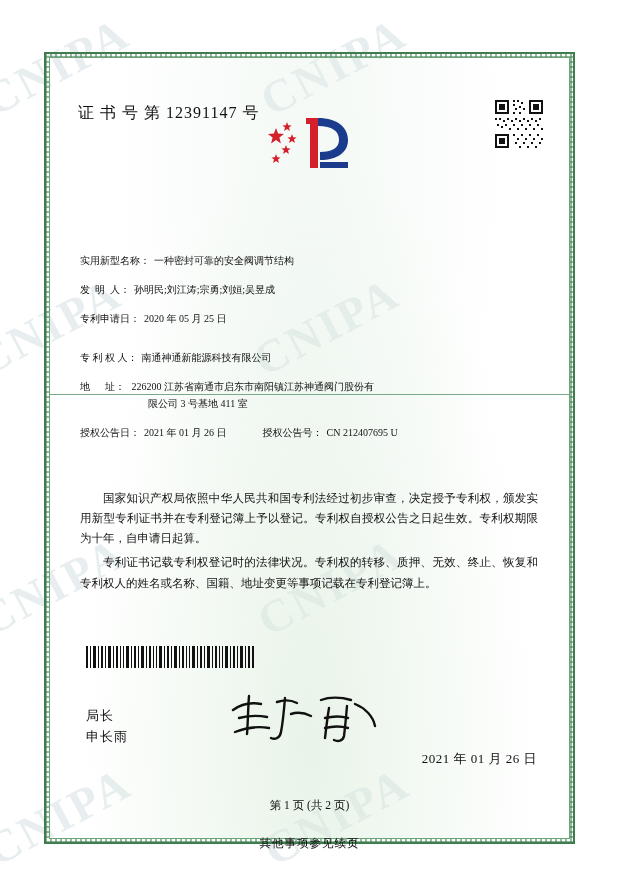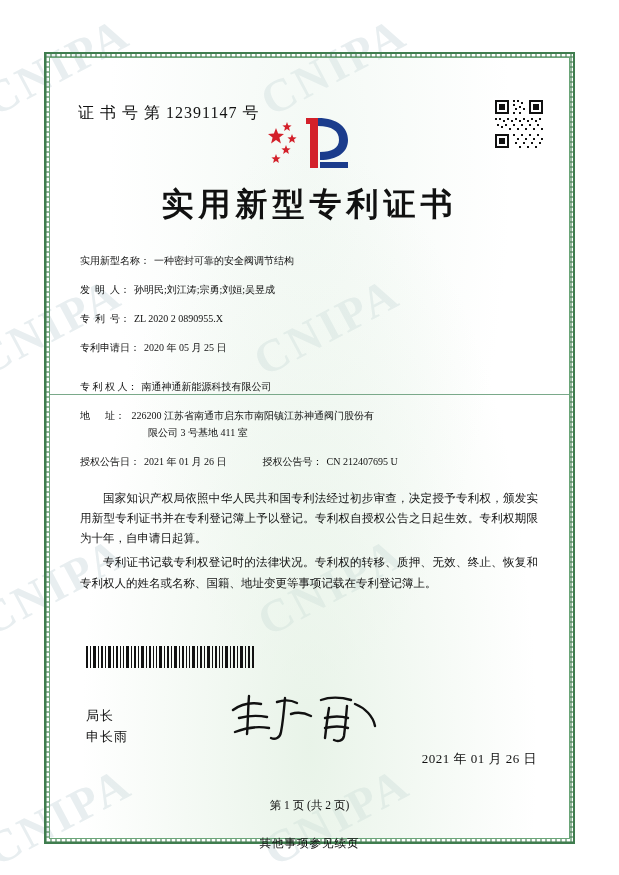--- a/index.html
+++ b/index.html
@@ -356,38 +356,33 @@
           <polygon points="24,35 25.2,38.3 28.6,38.5 26,40.6 26.9,43.9 24,41.9 21.1,43.9 22,40.6 19.4,38.5 22.8,38.3"></polygon>
           <polygon points="14,44 15.2,47.3 18.6,47.5 16,49.6 16.9,52.9 14,50.9 11.1,52.9 12,49.6 9.4,47.5 12.8,47.3"></polygon>
         </g>
 
         <path d="M44,8 L56,8 L56,58 L48,58 L48,14 L44,14 Z" fill="#d3202a"></path>
         <path d="M56,8 C76,8 86,18 86,30 C86,42 76,50 58,50 L58,42 C70,42 77,38 77,30 C77,21 70,16 56,16 Z" fill="#1b3c8c"></path>
         <path d="M58,52 L86,52 L86,58 L58,58 Z" fill="#1b3c8c"></path>
       </svg>
     </div>
 
-    <div class="title">实用新型专利证书</div>
 
     <div class="fields">
 
       <div class="field-row">
         <span class="field-label">实用新型名称：</span>
         <span class="field-value">一种密封可靠的安全阀调节结构</span>
       </div>
 
       <div class="field-row">
         <span class="field-label">发  明  人：</span>
         <span class="field-value">孙明民;刘江涛;宗勇;刘姮;吴昱成</span>
       </div>
 
-      <div class="field-row">
-        <span class="field-label">专  利  号：</span>
-        <span class="field-value">ZL 2020 2 0890955.X</span>
-      </div>
 
       <div class="field-row">
         <span class="field-label">专利申请日：</span>
         <span class="field-value">2020 年 05 月 25 日</span>
       </div>
 
       <div class="field-row" style="margin-top:24px;">
         <span class="field-label">专 利 权 人：</span>
         <span class="field-value">南通神通新能源科技有限公司</span>
       </div>

